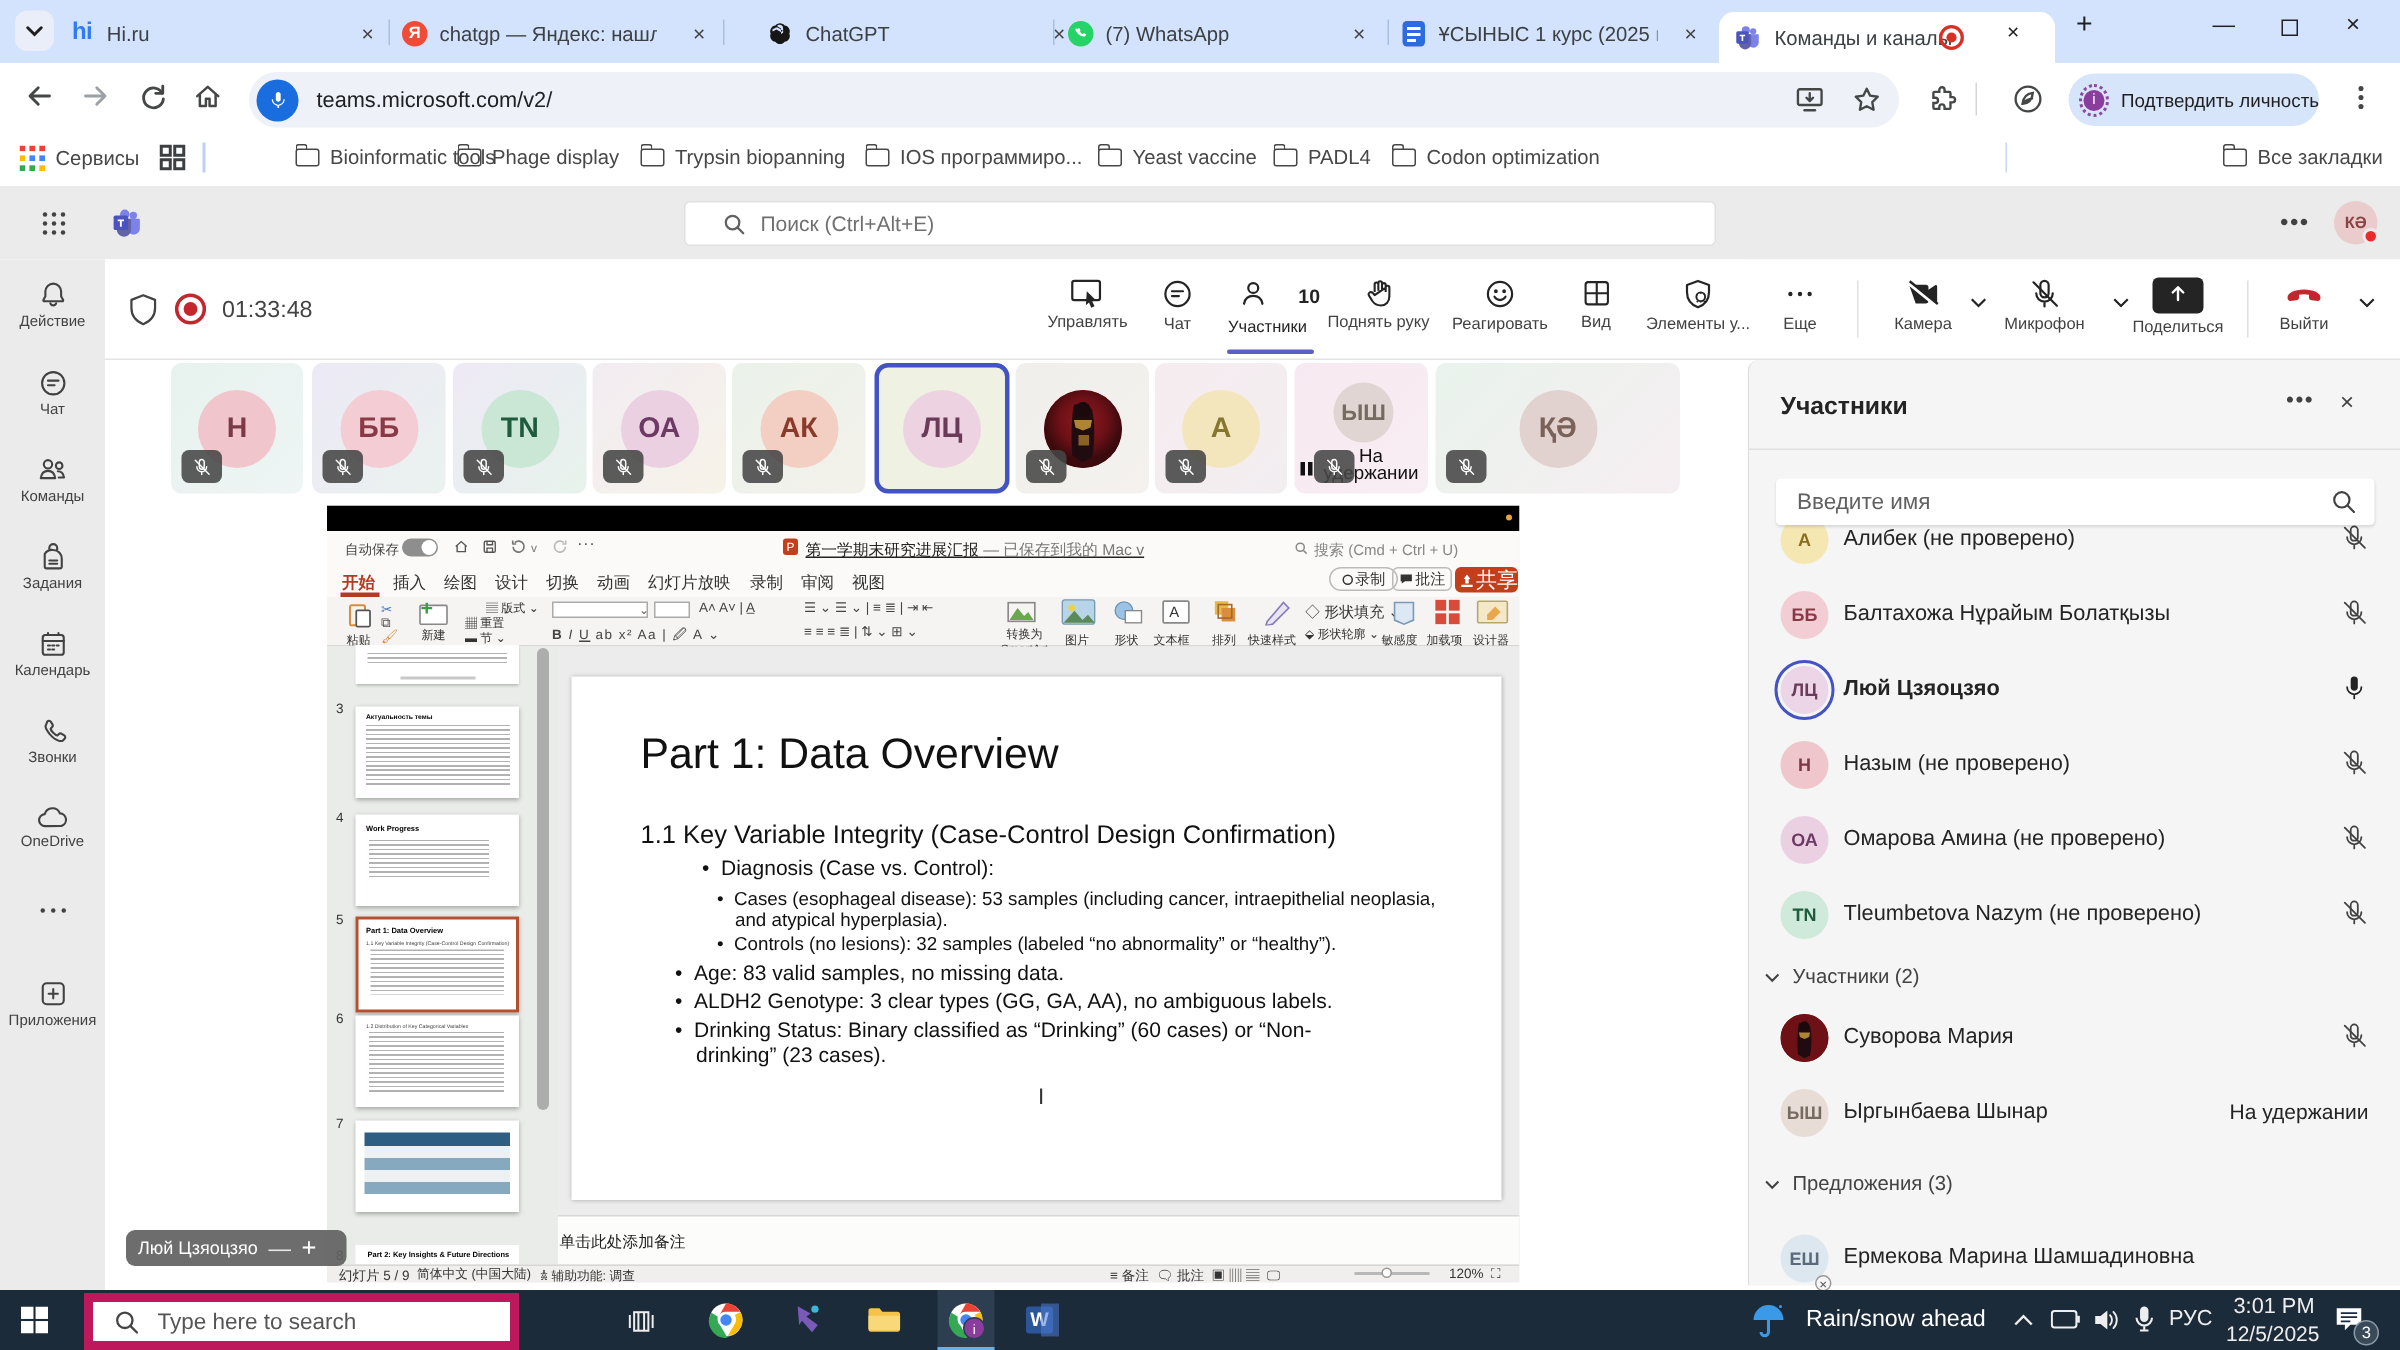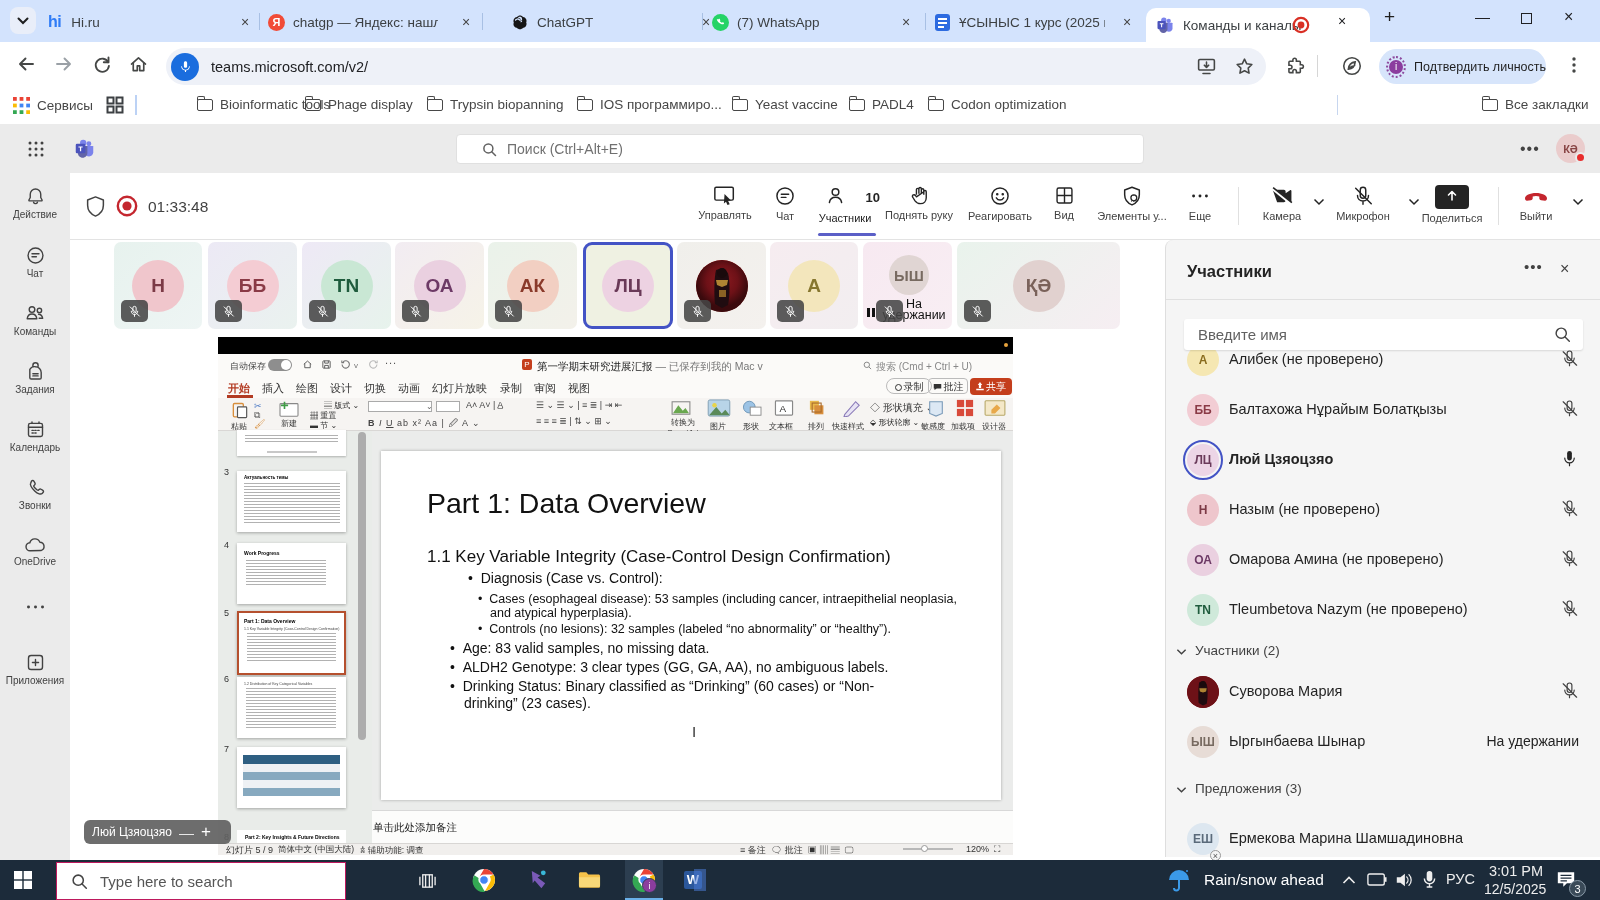--- a/index.html
+++ b/index.html
@@ -526,21 +526,21 @@
       <path d="M7 6A8 8 0 1 1 4.5 12"></path>
       <path d="M4 3v5h5" stroke-linejoin="round"></path>
     </svg>
   <span style="position:absolute;left:136px;top:24px;font-size:8px;color:#777;">v</span>
   <svg style="position:absolute;left:150px;top:22px;" width="11" height="11" viewBox="0 0 24 24" fill="none" stroke="#bbb" stroke-width="2.4">
       <path d="M17 6A8 8 0 1 0 19.5 12"></path>
       <path d="M20 3v5h-5" stroke-linejoin="round"></path>
     </svg>
   <span style="position:absolute;left:167px;top:17px;font-size:11px;color:#555;letter-spacing:1px;">...</span>
   <span style="position:absolute;left:304px;top:22px;width:10px;height:11px;background:#c43e1c;border-radius:2px;color:#fff;font-size:8px;text-align:center;line-height:11px;">P</span>
-  <span style="position:absolute;left:319px;top:23px;font-size:10.5px;color:#222;">第一学期末研究进展汇报 <span style="color:#777;">— 已保存到我的 Mac v</span></span>
+  <span style="position:absolute;left:319px;top:23px;font-size:10.5px;color:#222;text-decoration:underline;">第一学期末研究进展汇报 <span style="color:#777;">— 已保存到我的 Mac v</span></span>
   <svg style="position:absolute;left:645px;top:24px;" width="9" height="9" viewBox="0 0 20 20" fill="none" stroke="#888" stroke-width="2.2">
       <circle cx="8.5" cy="8.5" r="6"></circle>
       <path d="M13 13l5 5"></path>
     </svg>
     <span style="position:absolute;left:658px;top:23px;font-size:10px;color:#888;">搜索 (Cmd + Ctrl + U)</span>
 
   <div style="position:absolute;left:0;top:39px;width:795px;height:22px;background:#fbfaf8;"></div>
   <span style="position:absolute;left:10px;top:44px;font-size:11px;color:#b33b23;font-weight:bold;">开始</span>
   <div style="position:absolute;left:9px;top:58px;width:26px;height:2.5px;background:#b33b23;"></div>
   <span style="position:absolute;left:44px;top:44px;font-size:11px;color:#333;">插入</span>
@@ -549,21 +549,21 @@
   <span style="position:absolute;left:146px;top:44px;font-size:11px;color:#333;">切换</span>
   <span style="position:absolute;left:180px;top:44px;font-size:11px;color:#333;">动画</span>
   <span style="position:absolute;left:214px;top:44px;font-size:11px;color:#333;">幻灯片放映</span>
   <span style="position:absolute;left:282px;top:44px;font-size:11px;color:#333;">录制</span>
   <span style="position:absolute;left:316px;top:44px;font-size:11px;color:#333;">审阅</span>
   <span style="position:absolute;left:350px;top:44px;font-size:11px;color:#333;">视图</span>
   <span style="position:absolute;left:668px;top:41px;width:46px;height:16px;border:1px solid #bbb;border-radius:9px;font-size:10px;color:#333;text-align:center;line-height:16px;"><span style="display:inline-block;width:7px;height:7px;border-radius:50%;border:1.5px solid #333;vertical-align:-1px;margin-right:2px;"></span>录制</span>
   <span style="position:absolute;left:710px;top:41px;width:40px;height:16px;border:1px solid #bbb;border-radius:4px;font-size:10px;color:#333;text-align:center;line-height:16px;"><svg width="9" height="8" viewBox="0 0 12 10" style="vertical-align:-1px;margin-right:2px;">
         <path d="M1 1h10v6H5L2 9V7H1z" fill="#333"></path>
       </svg>批注</span>
-  <span style="position:absolute;left:752px;top:41px;width:42px;height:17px;background:#c43e1c;border-radius:4px;font-size:10px;color:#fff;text-align:center;line-height:17px;"><svg width="8" height="9" viewBox="0 0 10 12" style="vertical-align:-1px;margin-right:2px;">
+  <span style="position:absolute;left:752px;top:41px;width:42px;height:17px;background:#c43e1c;border-radius:4px;font-size:14px;color:#fff;text-align:right;line-height:17px;"><svg width="8" height="9" viewBox="0 0 10 12" style="vertical-align:-1px;margin-right:2px;">
         <path d="M5 0 8 4H6.5v4h-3V4H2zM0 9h10v2H0z" fill="#fff"></path>
       </svg>共享</span>
 
   <div style="position:absolute;left:0;top:61px;width:795px;height:33px;background:#f6f4f2;border-bottom:1px solid #d9d7d5;"></div>
 
   <svg style="position:absolute;left:12px;top:64px;" width="20" height="20" viewBox="0 0 24 24">
       <rect x="4" y="3" width="12" height="16" rx="1.5" fill="none" stroke="#d88e3c" stroke-width="1.6"></rect>
       <rect x="9" y="7" width="11" height="13" rx="1" fill="#fff" stroke="#555" stroke-width="1.4"></rect>
     </svg>
   <span style="position:absolute;left:13px;top:84px;font-size:8px;color:#333;">粘贴</span>
@@ -815,21 +815,21 @@
     </svg>
 </div>
 
 <div id="taskbar" class="abs">
   <svg style="position:absolute;left:14px;top:11px;" width="18" height="18" viewBox="0 0 18 18" fill="#fff">
       <rect x="0" y="0" width="8.3" height="8.3"></rect>
       <rect x="9.7" y="0" width="8.3" height="8.3"></rect>
       <rect x="0" y="9.7" width="8.3" height="8.3"></rect>
       <rect x="9.7" y="9.7" width="8.3" height="8.3"></rect>
     </svg>
-  <div style="position:absolute;left:56px;top:2px;width:290px;height:38px;background:#fff;display:flex;align-items:center;border:1px solid #be185d;">
+  <div style="position:absolute;left:56px;top:2px;width:290px;height:38px;background:#fff;display:flex;align-items:center;border:6px solid #be185d;">
     <svg style="margin-left:14px;" width="17" height="17" viewBox="0 0 20 20" fill="none" stroke="#444" stroke-width="1.8">
         <circle cx="8.5" cy="8.5" r="6"></circle>
         <path d="M13 13l5 5" stroke-linecap="round"></path>
       </svg>
     <span style="margin-left:12px;font-size:15px;color:#555;">Type here to search</span>
   </div>
   <svg style="position:absolute;left:418px;top:11px;" width="19" height="19" viewBox="0 0 20 20" fill="none" stroke="#eee" stroke-width="1.4">
       <rect x="5" y="4" width="10" height="13"></rect>
       <path d="M2 6v9M18 6v9M8 4v13M12 4v13"></path>
     </svg>

